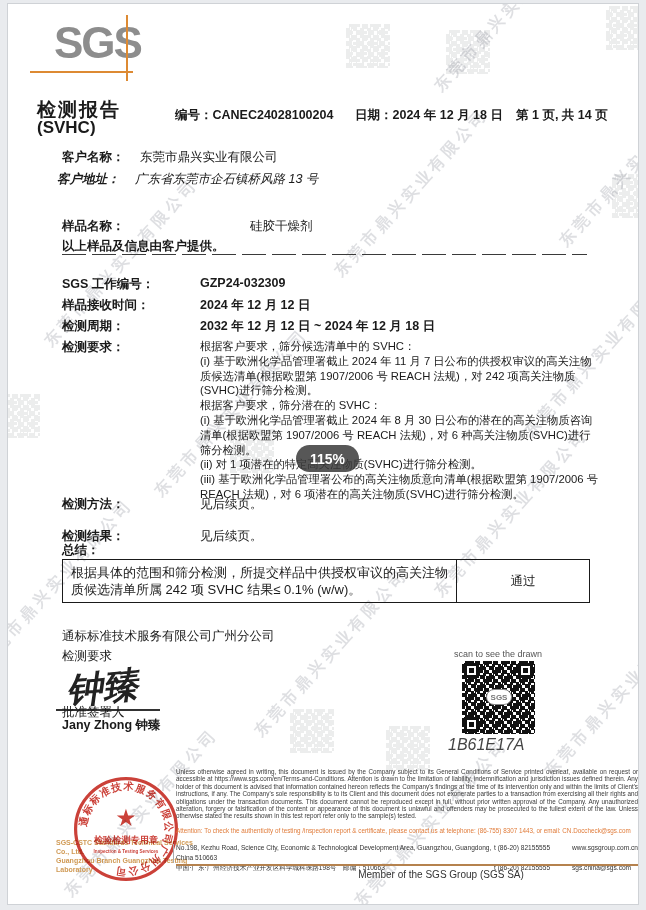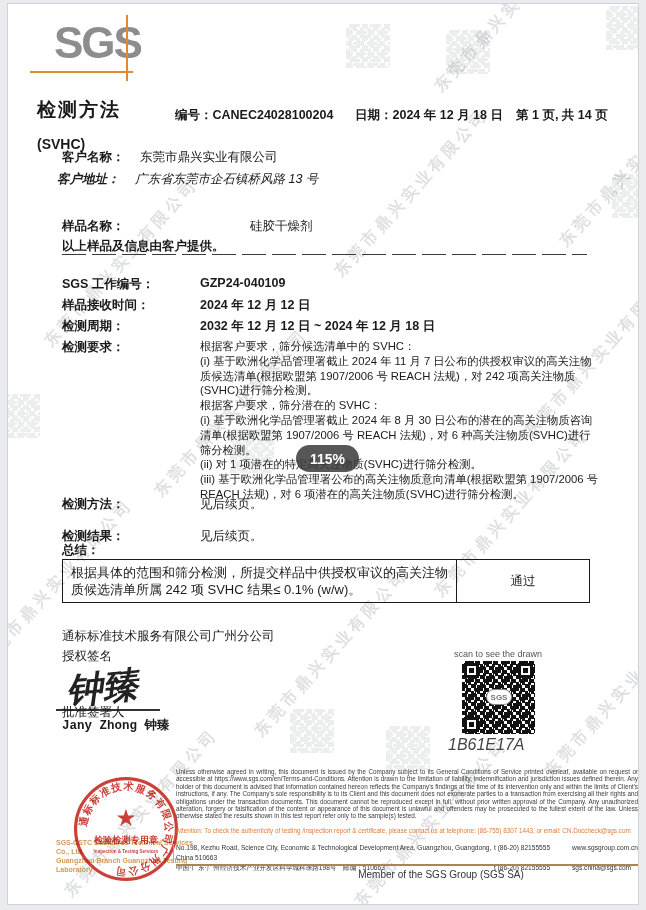--- a/index.html
+++ b/index.html
@@ -11,21 +11,21 @@
   .wm-text { position:absolute; font-size:16px; letter-spacing:4px; color:rgba(145,150,158,0.30); white-space:nowrap; transform:rotate(-48deg); transform-origin:left center; font-weight:bold; }
   .wm-qr { position:absolute; width:44px; height:44px; opacity:0.12;
     background-image:repeating-conic-gradient(#6b6f76 0% 25%, transparent 0% 50%), repeating-conic-gradient(#6b6f76 0% 25%, transparent 0% 50%);
     background-size:11px 11px, 7px 7px; }
 
   
   .sgs-logo { position:absolute; left:46px; top:14px; font-size:44px; font-weight:bold; color:#8d8d8d; letter-spacing:-2px; font-family:"Liberation Sans",sans-serif; }
   .logo-hline { position:absolute; left:22px; top:67px; width:103px; height:2px; background:#dd8a33; }
   .logo-vline { position:absolute; left:118px; top:11px; width:2px; height:66px; background:#dd8a33; }
   .rpt-title { position:absolute; left:29px; top:93px; font-size:19px; font-weight:bold; letter-spacing:2px; }
-  .rpt-sub { position:absolute; left:29px; top:132px; font-size:14px; font-weight:bold; }
+  .rpt-sub { position:absolute; left:29px; top:114px; font-size:17px; font-weight:bold; }
   .hdr-no   { position:absolute; left:167px; top:103px; font-size:12.5px; font-weight:bold;text-align:center; }
   .hdr-date { position:absolute; left:347px; top:103px; font-size:12.5px; font-weight:bold;text-align:center; }
   .hdr-page { position:absolute; left:508px; top:103px; font-size:12.5px; font-weight:bold; }
 
   
   .lbl { font-weight:bold; }
   .row { position:absolute; font-size:12.5px; }
   .pre { white-space:pre-line; }
 
   .dashline { position:absolute; left:54px; top:250px; width:525px; height:1px;
@@ -94,21 +94,21 @@
     <div class="wm-qr" style="left:-12px; top:390px;"></div>
     <div class="wm-qr" style="left:222px; top:425px;"></div>
     <div class="wm-qr" style="left:282px; top:705px;"></div>
     <div class="wm-qr" style="left:378px; top:722px;"></div>
   </div>
 
   <div class="sgs-logo">SGS</div>
   <div class="logo-hline"></div>
   <div class="logo-vline"></div>
 
-  <div class="rpt-title">检测方法</div>
+  <div class="rpt-title">检测报告</div>
   <div class="rpt-sub">(SVHC)</div>
   <div class="hdr-no"><span class="lbl">编号：</span><span>CANEC24028100204</span></div>
   <div class="hdr-date"><span class="lbl">日期：</span><span>2024 年 12 月 18 日</span></div>
   <div class="hdr-page">第 1 页, 共 14 页</div>
 
   <div class="row" style="left:54px; top:145px;">
     <span class="lbl">客户名称：</span>
     <span style="position:absolute; left:78px; width:300px;">东莞市鼎兴实业有限公司</span>
   </div>
   <div class="row" style="left:49px; top:167px;font-style:italic;">
@@ -118,21 +118,21 @@
 
   <div class="row" style="left:54px; top:214px;">
     <span class="lbl">样品名称：</span>
     <span style="position:absolute; left:188px; width:200px;">硅胶干燥剂</span>
   </div>
   <div class="row lbl" style="left:54px; top:234px;">以上样品及信息由客户提供。</div>
   <div class="dashline"></div>
 
   <div class="row" style="left:54px; top:272px;">
     <span class="lbl">SGS 工作编号：</span>
-    <span style="position:absolute; left:138px; width:300px; font-weight:bold;">GZP24-040109</span>
+    <span style="position:absolute; left:138px; width:300px; font-weight:bold;">GZP24-032309</span>
   </div>
   <div class="row" style="left:54px; top:293px;">
     <span class="lbl">样品接收时间：</span>
     <span style="position:absolute; left:138px; width:300px; font-weight:bold;">2024 年 12 月 12 日</span>
   </div>
   <div class="row" style="left:54px; top:314px;">
     <span class="lbl">检测周期：</span>
     <span style="position:absolute; left:138px; width:340px; font-weight:bold;">2032 年 12 月 12 日 ~ 2024 年 12 月 18 日</span>
   </div>
 
@@ -158,24 +158,24 @@
     <span style="position:absolute; left:138px; width:200px;">见后续页。</span>
   </div>
 
   <div class="row lbl" style="left:54px; top:538px;">总结：</div>
   <div class="sum-table">
     <div class="sum-left">根据具体的范围和筛分检测，所提交样品中供授权审议的高关注物质候选清单所属 242 项 SVHC 结果≤ 0.1% (w/w)。</div>
     <div class="sum-right">通过</div>
   </div>
 
   <div class="row" style="left:54px; top:624px;">通标标准技术服务有限公司广州分公司</div>
-  <div class="row" style="left:54px; top:644px;">授权签名</div>
+  <div class="row" style="left:54px; top:644px;">检测要求</div>
   <div class="sig-script">钟臻</div>
   <div class="sig-line"></div>
-  <div class="row" style="left:54px; top:713px; font-weight:bold;font-family:Liberation Mono, monospace;">Jany Zhong 钟臻</div>
+  <div class="row" style="left:54px; top:713px; font-weight:bold;">Jany Zhong 钟臻</div>
   <div class="row" style="left:54px; top:700px;">批准签署人</div>
 
   <div class="qr-caption">scan to see the drawn</div>
   <div class="qr-box">
     <div class="qr-finder" style="left:2px; top:2px;"></div>
     <div class="qr-finder" style="right:2px; top:2px;"></div>
     <div class="qr-finder" style="left:2px; bottom:2px;"></div>
     <div class="qr-center">SGS</div>
   </div>
   <div class="qr-code-text">1B61E17A</div>

